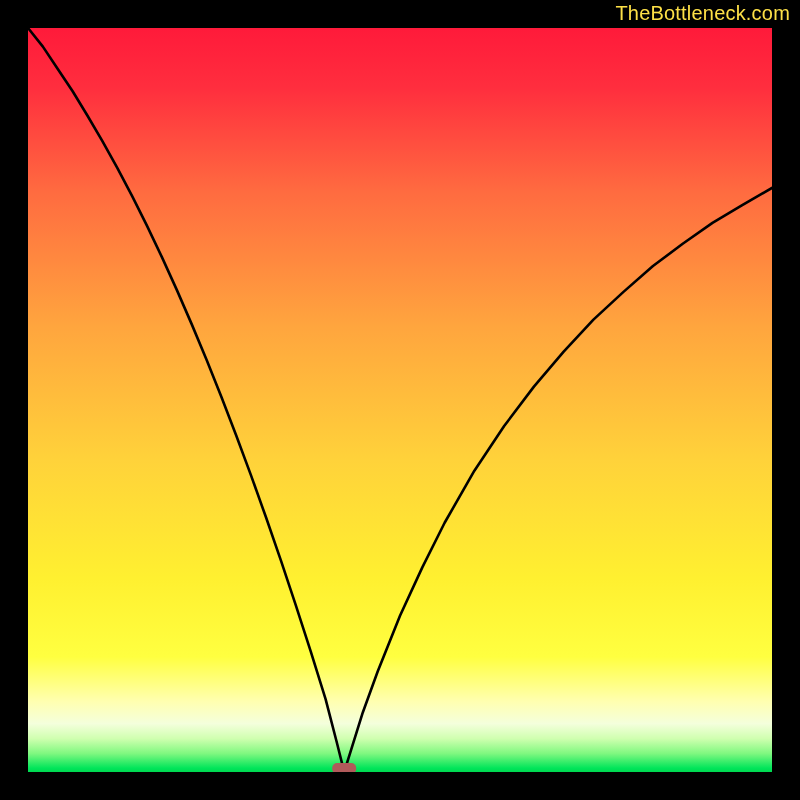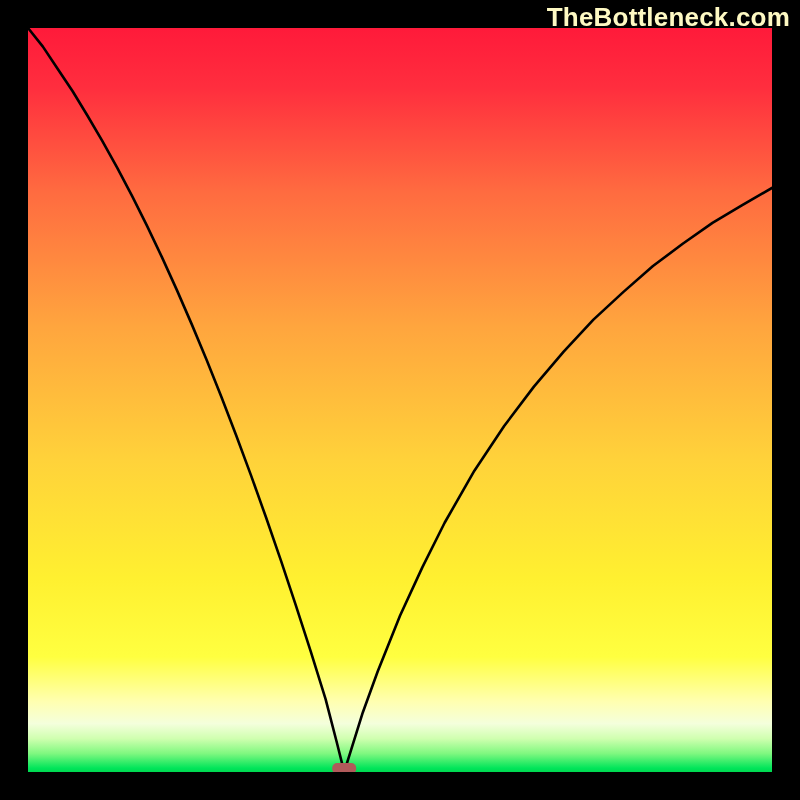--- a/index.html
+++ b/index.html
@@ -16,23 +16,23 @@
     left: 0;
     width: 800px;
     height: 800px;
     background: #000000;
   }
   .watermark {
     position: absolute;
     top: 2px;
     right: 10px;
     font-family: Arial, Helvetica, sans-serif;
-    font-size: 26px;
-    font-weight: 700;
-    color: #fef9c3;
+    font-size: 20px;
+    font-weight: 400;
+    color: #fde047;
     letter-spacing: 0.2px;
   }
   svg.plot {
     position: absolute;
     top: 28px;
     left: 28px;
     width: 744px;
     height: 744px;
     display: block;
   }

